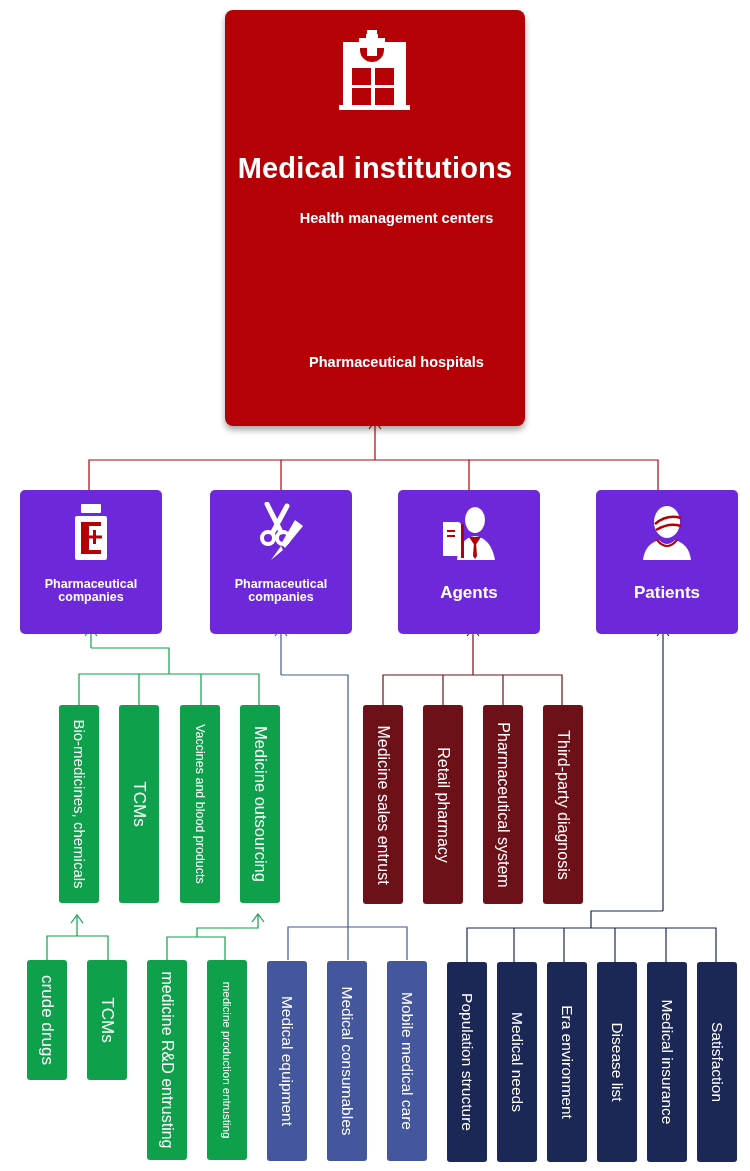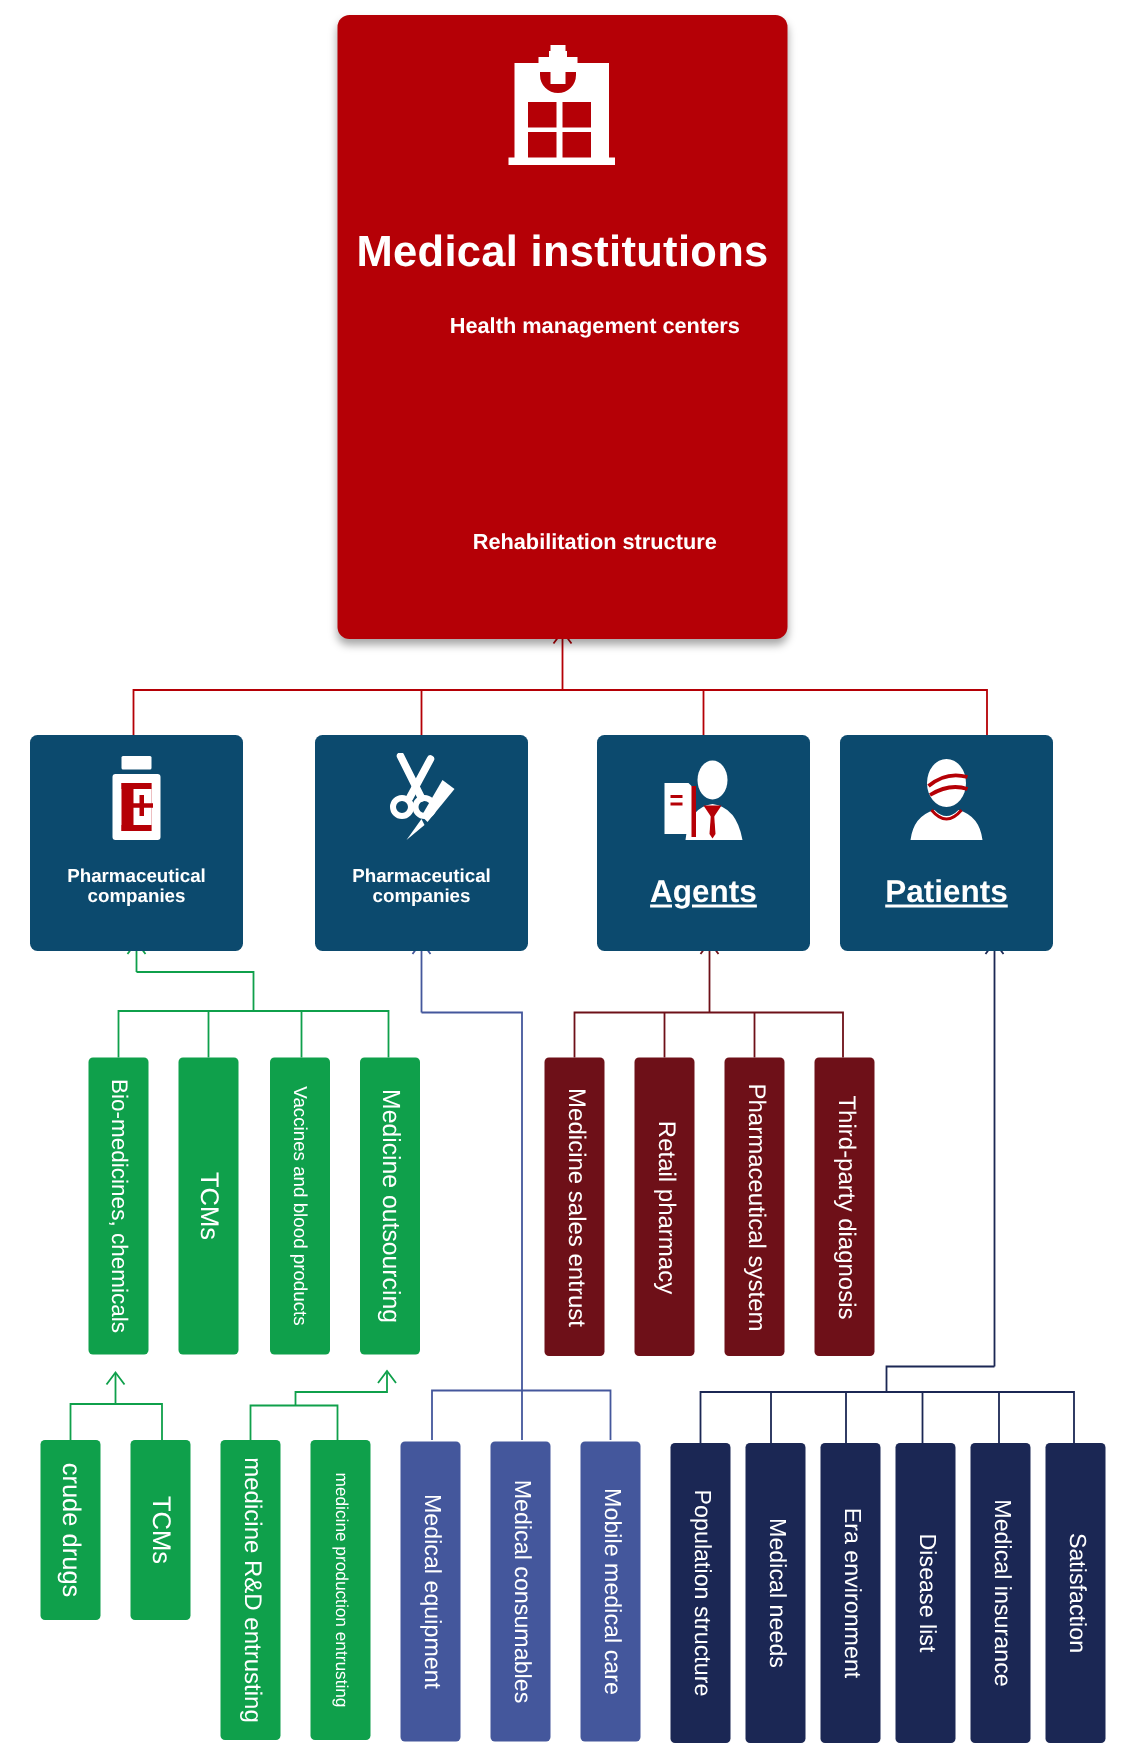--- a/index.html
+++ b/index.html
@@ -1,24 +1,24 @@
 <!DOCTYPE html>
 <html><head>
 <meta charset="utf-8">
 <style>
   html, body { margin:0; padding:0; background:#ffffff; }
   body { width:750px; height:1171px; position:relative; overflow:hidden; font-family:"Liberation Sans", sans-serif; }
   .abs { position:absolute; }
   .top-box { left:225px; top:10px; width:300px; height:416px; background:#b50006; border-radius:8px; box-shadow:0 4px 6px rgba(0,0,0,0.35); color:#fff; text-align:center; }
   .top-title { position:absolute; left:0; right:0; top:142px; font-size:29px; font-weight:bold; letter-spacing:0.2px; }
   .top-item { position:absolute; left:0; right:0; font-size:14.5px; font-weight:bold;margin-left:43px; }
-  .mid-box { width:142px; height:144px; background:#0c4a6e; border-radius:5px; color:#fff; text-align:center; top:490px; }
+  .mid-box { width:142px; height:144px; background:#6d28d9; border-radius:5px; color:#fff; text-align:center; top:490px; }
   .mid-label { position:absolute; left:0; right:0; font-weight:bold; }
   .mid-label.small { font-size:12.5px; line-height:13px; top:88px; }
-  .mid-label.big { font-size:21px; top:93px;text-decoration:underline; }
+  .mid-label.big { font-size:17px; top:93px; }
   .mid-icon { position:absolute; left:50%; transform:translateX(-50%); top:12px; width:60px; height:60px; }
   .vbox { position:absolute; width:40px; border-radius:3px; color:#fff; overflow:hidden; }
   .vbox span { position:absolute; left:50%; top:50%; white-space:nowrap; transform:translate(-50%,-50%) rotate(90deg); }
   .green { background:#0fa04b; }
   .maroon { background:#6e1018; }
   .blue { background:#44579c; }
   .navy { background:#1b2754; }
   svg.lines { position:absolute; left:0; top:0; width:750px; height:1171px; pointer-events:none; }
 </style>
 </head>
@@ -88,21 +88,21 @@
     <path d="M5 14 H22 V22 A12 12 0 0 0 46 22 V14 H68 V80 H5 Z" fill="#fff"></path>
     <rect x="1" y="77" width="71" height="5" fill="#fff"></rect>
     <rect x="14" y="40" width="19" height="17" fill="#b50006"></rect>
     <rect x="37" y="40" width="19" height="17" fill="#b50006"></rect>
     <rect x="14" y="60" width="19" height="17" fill="#b50006"></rect>
     <rect x="37" y="60" width="19" height="17" fill="#b50006"></rect>
     <rect x="28" y="6" width="12" height="4" fill="#fff"></rect>
   </svg>
   <div class="top-title">Medical institutions</div>
   <div class="top-item" style="top:200px">Health management centers</div>
-  <div class="top-item" style="top:344px">Rehabilitation structure</div>
+  <div class="top-item" style="top:344px">Pharmaceutical hospitals</div>
 </div>
 
 <div class="abs mid-box" style="left:20px">
   <svg class="mid-icon" viewBox="0 0 60 60">
     <rect x="20" y="2" width="20" height="9" rx="1" fill="#fff"></rect>
     <path d="M16 14 H44 Q46 14 46 16 V56 Q46 58 44 58 H16 Q14 58 14 56 V16 Q14 14 16 14 Z" fill="#fff"></path>
     <path d="M20 20 H40 V52 H20 Z" fill="#b50006"></path>
     <rect x="28" y="20" width="12" height="32" fill="#fff"></rect>
     <rect x="20" y="20" width="20" height="4" fill="#b50006"></rect>
     <rect x="20" y="48" width="20" height="4" fill="#b50006"></rect>
@@ -137,21 +137,21 @@
     <rect x="8" y="33" width="8" height="2" fill="#b50006"></rect>
     <ellipse cx="36" cy="18" rx="10" ry="13" fill="#fff"></ellipse>
     <path d="M18 58 Q20 36 36 34 Q52 36 56 58 Z" fill="#fff"></path>
     <path d="M30 35 L36 44 L42 35 Z" fill="#b50006"></path>
     <path d="M35 40 H37 L38 54 L36 57 L34 54 Z" fill="#b50006"></path>
     <rect x="22" y="22" width="3" height="34" fill="#b50006"></rect>
   </svg>
   <div class="mid-label big">Agents</div>
 </div>
 
-<div class="abs mid-box" style="left:560px">
+<div class="abs mid-box" style="left:596px">
   <svg class="mid-icon" viewBox="0 0 60 60">
     <ellipse cx="30" cy="20" rx="13" ry="16" fill="#fff"></ellipse>
     <path d="M18 22 Q30 12 44 16" stroke="#b50006" stroke-width="2.5" fill="none"></path>
     <path d="M19 28 Q32 20 44 24" stroke="#b50006" stroke-width="2.5" fill="none"></path>
     <path d="M6 58 Q8 42 22 38 Q30 46 38 38 Q52 42 54 58 Z" fill="#fff"></path>
     <path d="M20 38 Q30 50 40 38" stroke="#b50006" stroke-width="2" fill="none"></path>
   </svg>
   <div class="mid-label big">Patients</div>
 </div>
 

